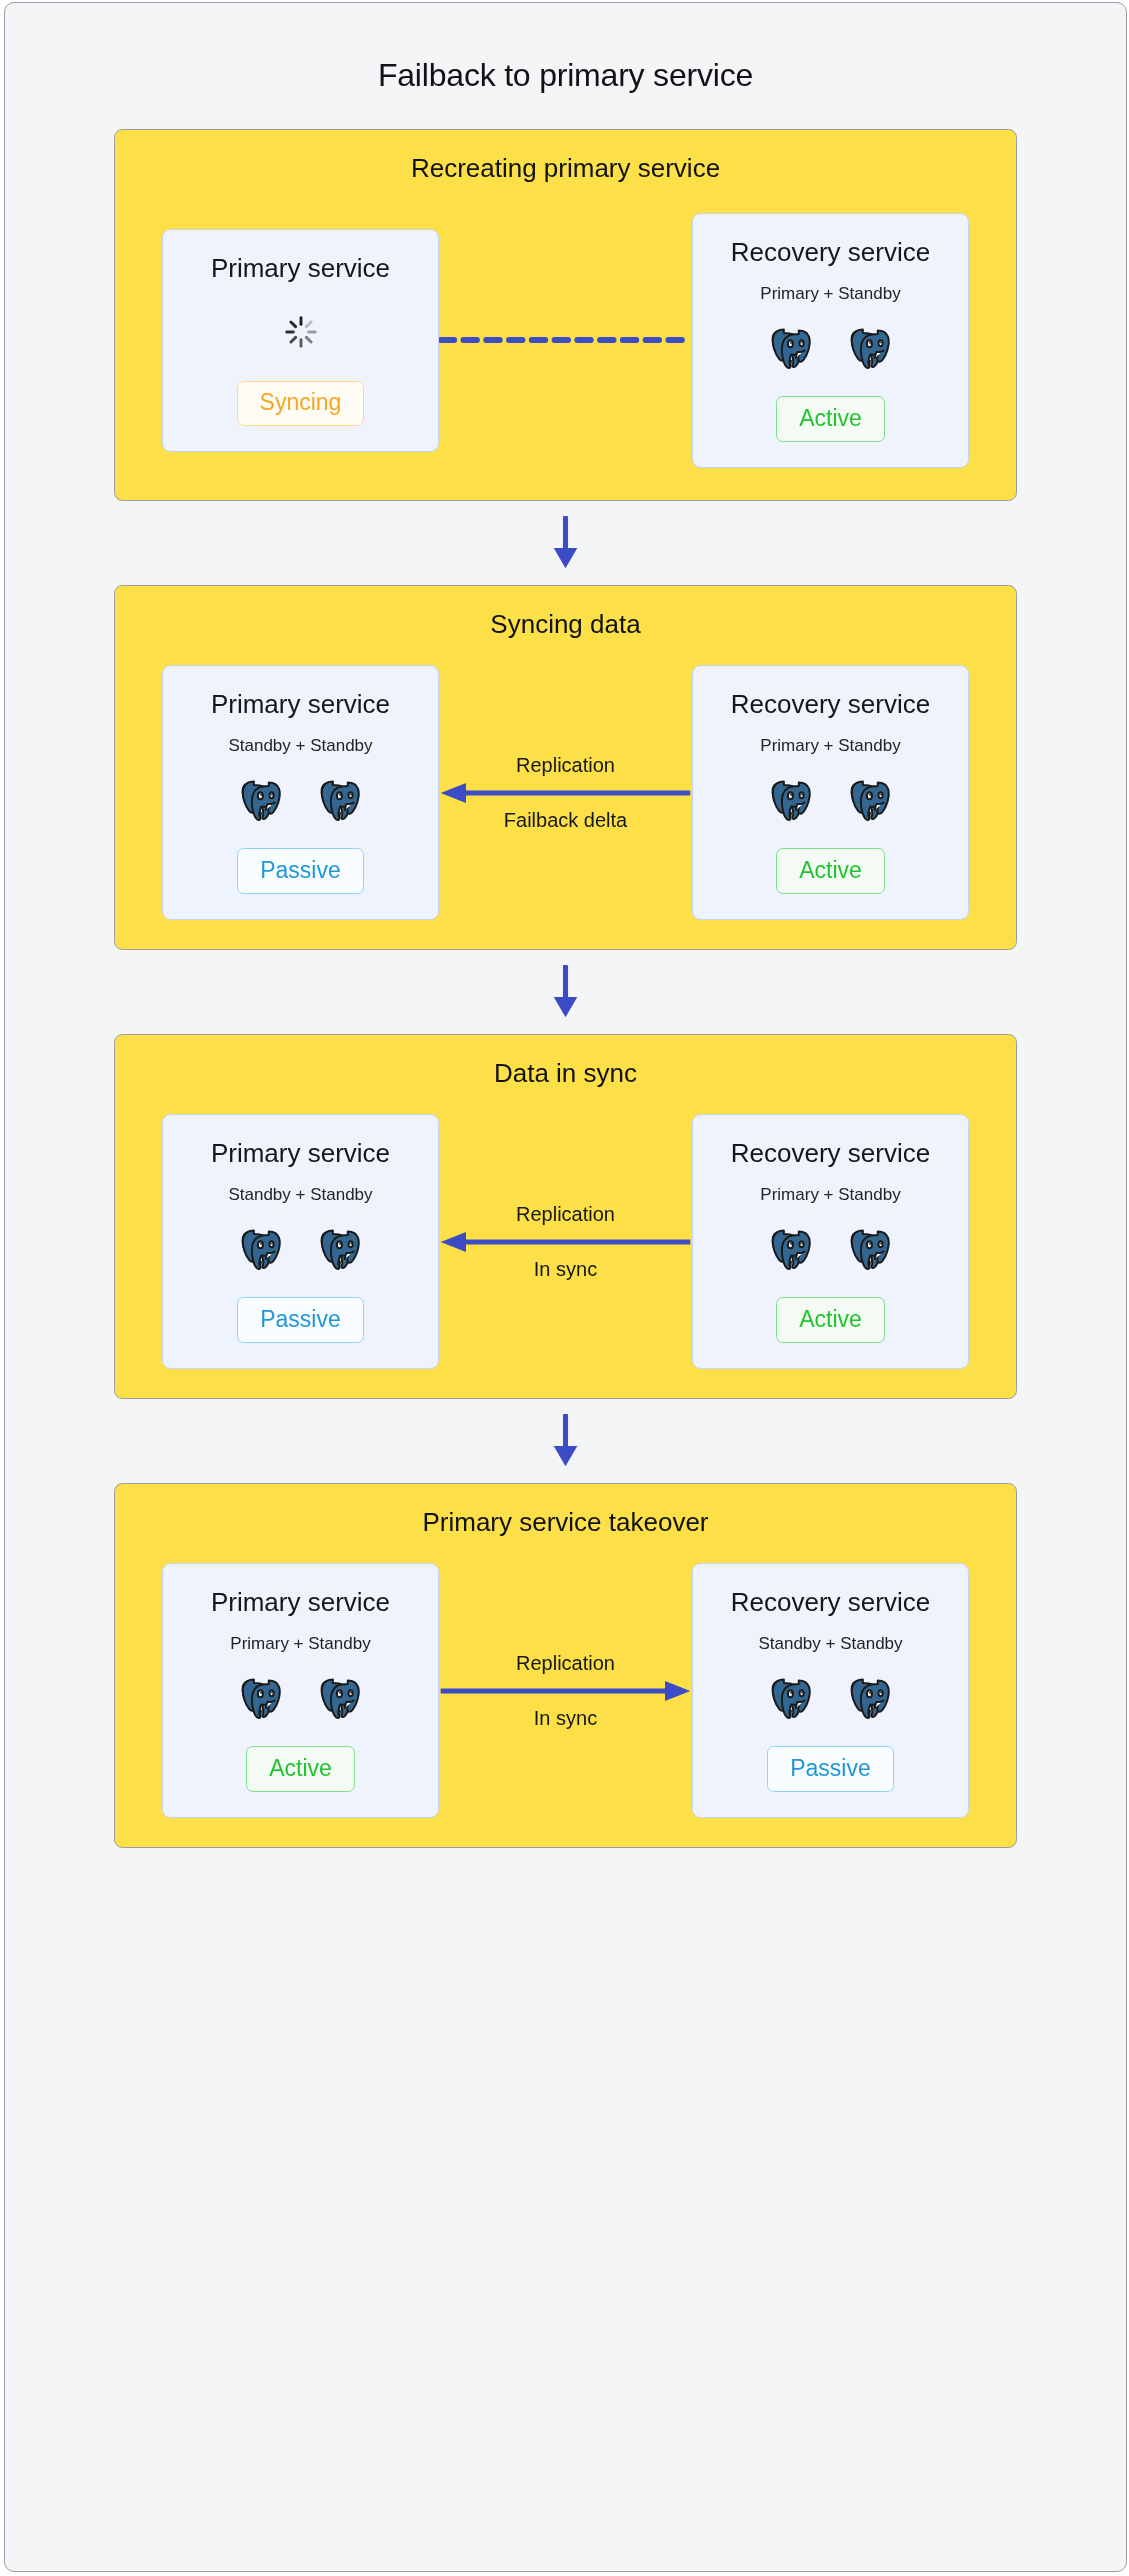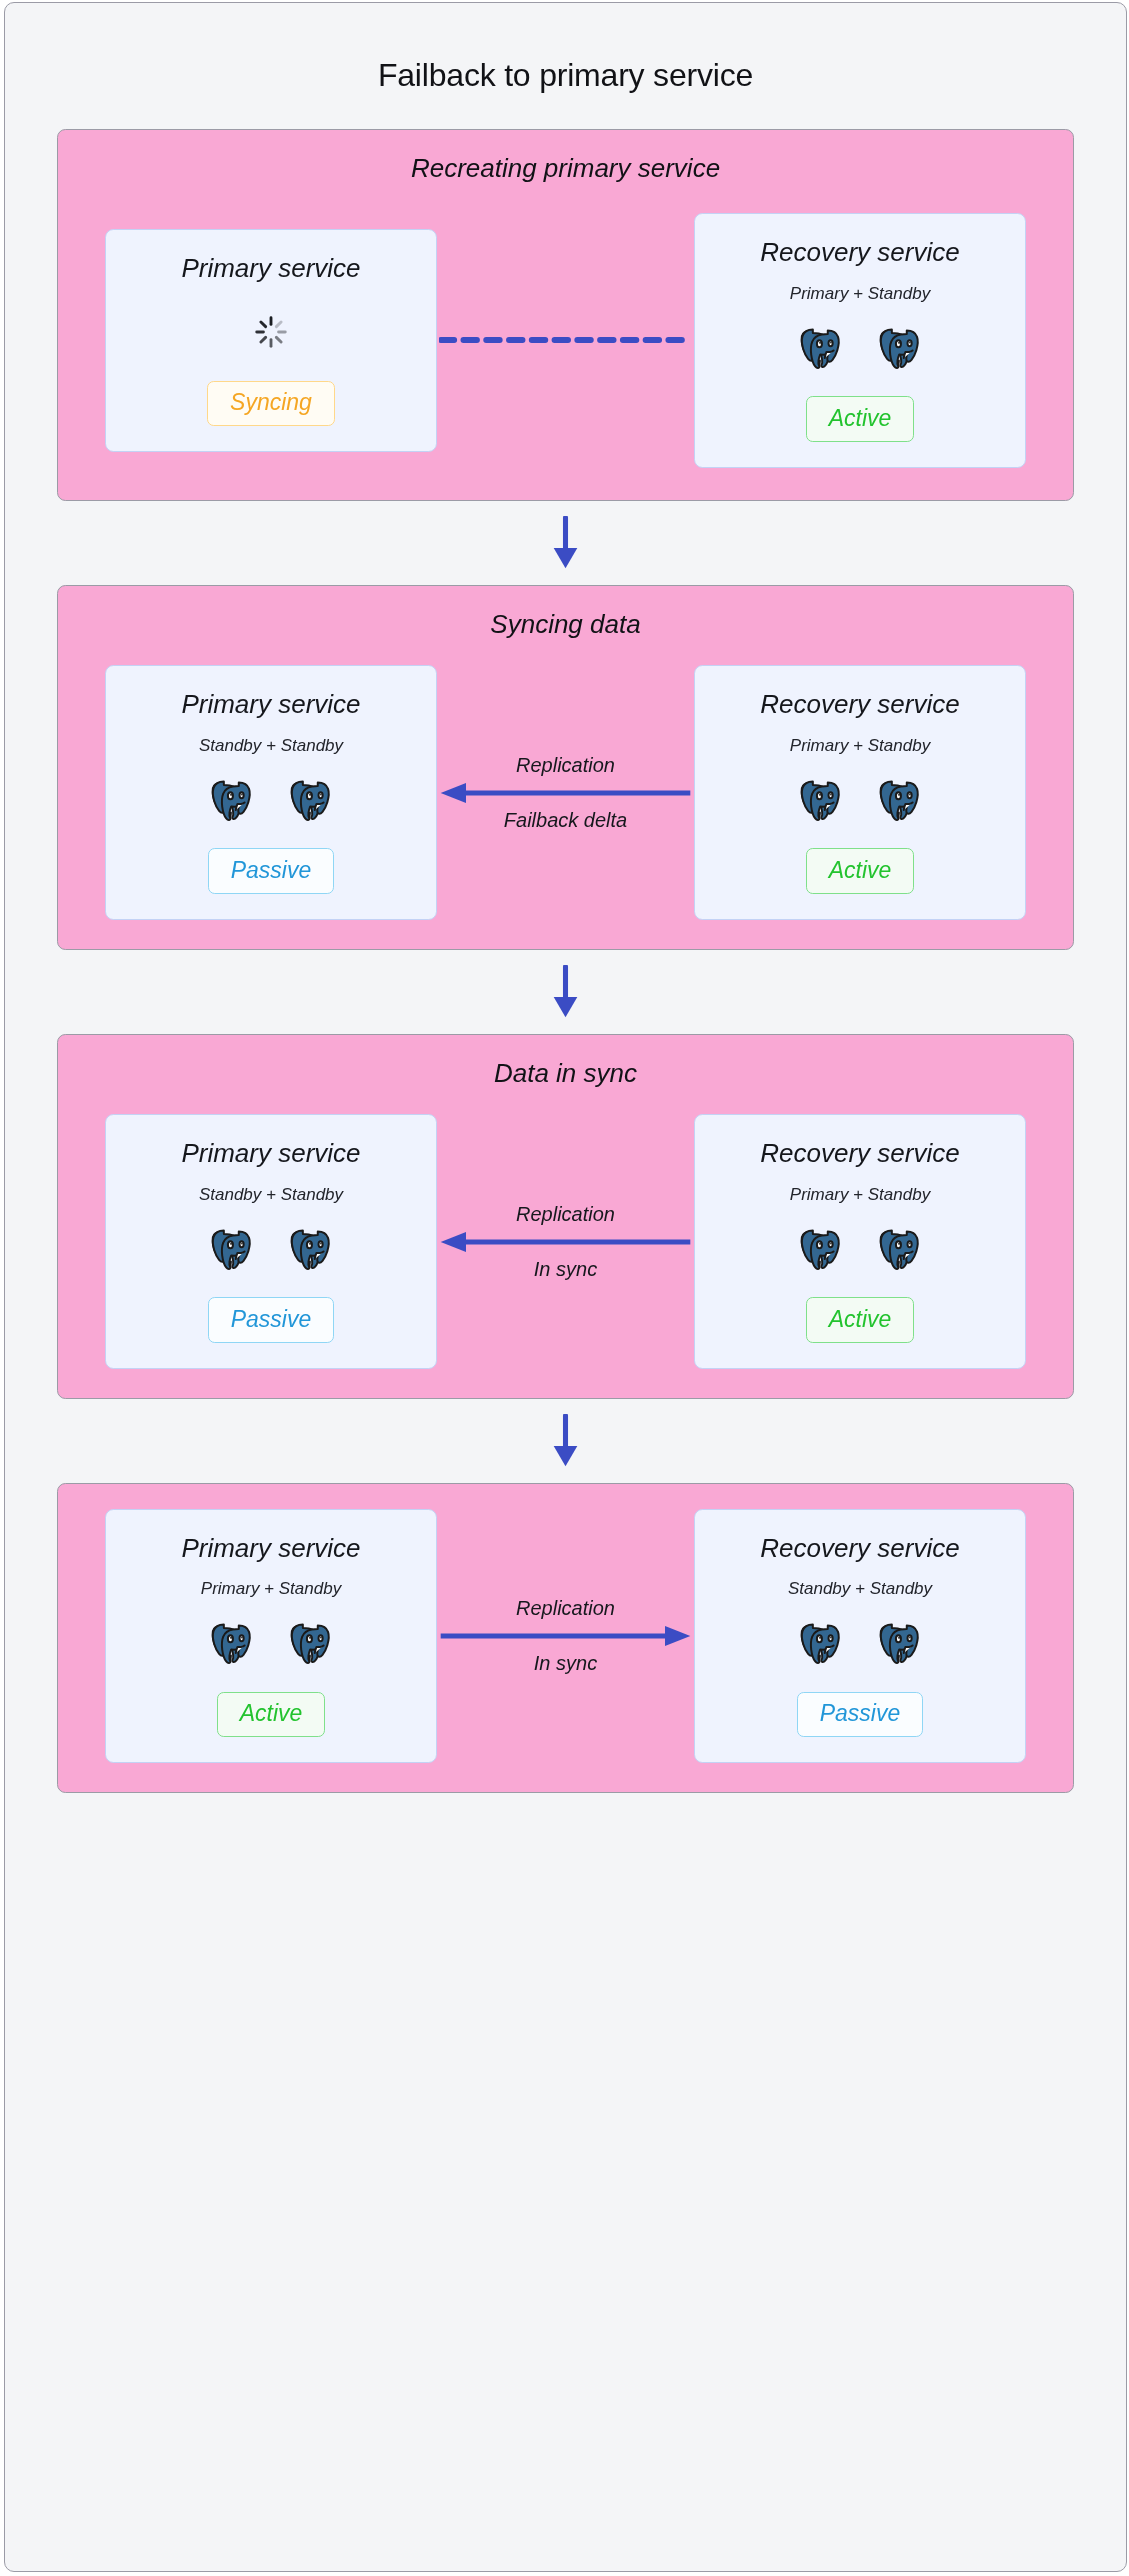--- a/index.html
+++ b/index.html
@@ -33,26 +33,25 @@
     color: #111216;
     letter-spacing: -0.2px;
     margin-top: 54px;
     margin-bottom: 0;
     font-weight: 400;
   }
 
   .stage {
     position: relative;
     margin: 0 auto;
-    width: 1017px;
+    width: 903px;
     box-sizing: border-box;
-    background: #f9a8d4;
+    background: #fde047;
     border: 1.7px solid #9b9ba6;
     border-radius: 8.4px;
-    font-style: italic;
   }
 
   .stage-title {
     text-align: center;
     font-size: 26px;
     color: #111216;
     padding-top: 23.6px;
     font-weight: 400;
   }
 
@@ -390,20 +389,21 @@
     </div>
       </div>
     </div>
       <div class="step-arrow" style="margin: 15px 0px;">
     <svg width="29" height="54" viewBox="0 0 34 64">
       <line x1="17" y1="2" x2="17" y2="42" stroke="#3b4cc4" stroke-width="6" stroke-linecap="round"></line>
       <polygon points="17,62 3,38 31,38" fill="#3b4cc4"></polygon>
     </svg>
       </div>
       <div class="stage" style="margin-top: 0px;">
+      <div class="stage-title">Primary service takeover</div>
       <div class="stage-body" style="padding-top: 25px; padding-bottom: 29px;">
         <div class="card tall">
       <div class="card-title">Primary service</div>
       <div class="card-sub">Primary + Standby</div>
       <div class="nodes">
               <svg class="pg-logo" viewBox="0 0 64 64">
     <g stroke="#1a1a1a" stroke-width="2.6" stroke-linejoin="round" stroke-linecap="round">
       <path fill="#ffffff" d="M14.5 9.5c-5.4 1.1-7.6 5.4-7.2 11.4.4 6.4 2.7 13.6 5.4 18.2 1.3 2.2 3 3.4 4.5 2.6 1.3-.7 1.3-2.4 1-4.4-.5-3.5-.6-7.5.1-11.3.8-4.4 1.1-8.9-.2-12.4-.8-2.3-2-4.4-3.6-4.1z"></path>
       <path fill="#336791" d="M22 7.2c-6.6 0-11.6 3.2-13.4 8.4-1.6 4.6-1 11.1.9 17.3 1.6 5.2 4 9.9 6.3 12.6 1.6 1.9 3.4 3 5 2.4 1.5-.5 1.9-2.2 1.8-4.3-.1-1.7-.5-3.6-.7-5.6 3 .7 6.4.9 9.9.5 1.1 2.6 2 5.4 2.3 8 .4 3 .1 5.6-.8 7.1-.5.9-.2 2 .8 2.4 1.2.5 2.9-.2 4.3-1.9 2.6-3.2 4.4-9.2 5.2-15.2.8-6.3.5-12.7-1.3-17.2-2.1-5.2-6.5-8.4-12.6-9.4-2.4-.4-4.9-.5-7.7-.5z"></path>
       <path fill="#336791" d="M41.5 8.5c6.6 0 11.6 3.2 13.4 8.4 1.6 4.6 1 11.1-.9 17.3-1.6 5.2-4 9.9-6.3 12.6-1.6 1.9-3.4 3-5 2.4-1.5-.5-1.9-2.2-1.8-4.3.1-1.7.5-3.6.7-5.6-3 .7-6.4.9-9.9.5-1.1 2.6-2 5.4-2.3 8-.4 3-.1 5.6.8 7.1.5.9.2 2-.8 2.4-1.2.5-2.9-.2-4.3-1.9-2.6-3.2-4.4-9.2-5.2-15.2-.8-6.3-.5-12.7 1.3-17.2 2.1-5.2 6.5-8.4 12.6-9.4 2.4-.4 4.9-.5 7.7-.5z"></path>

